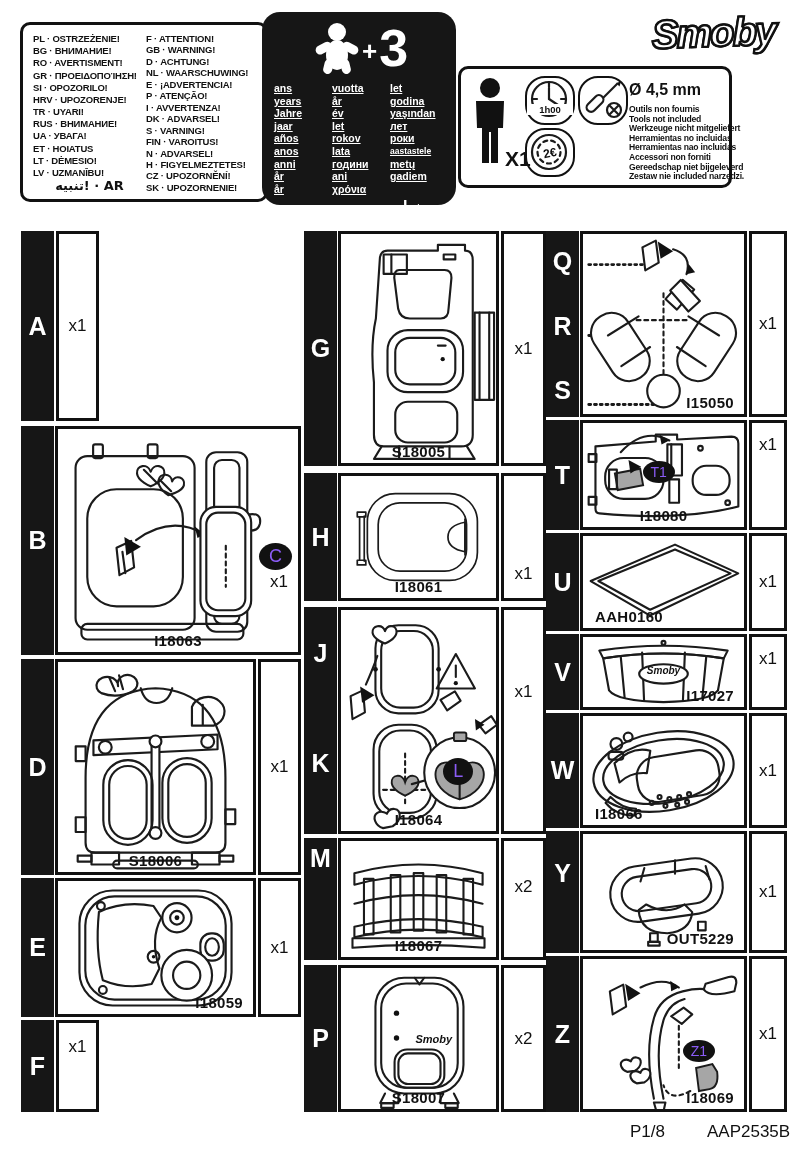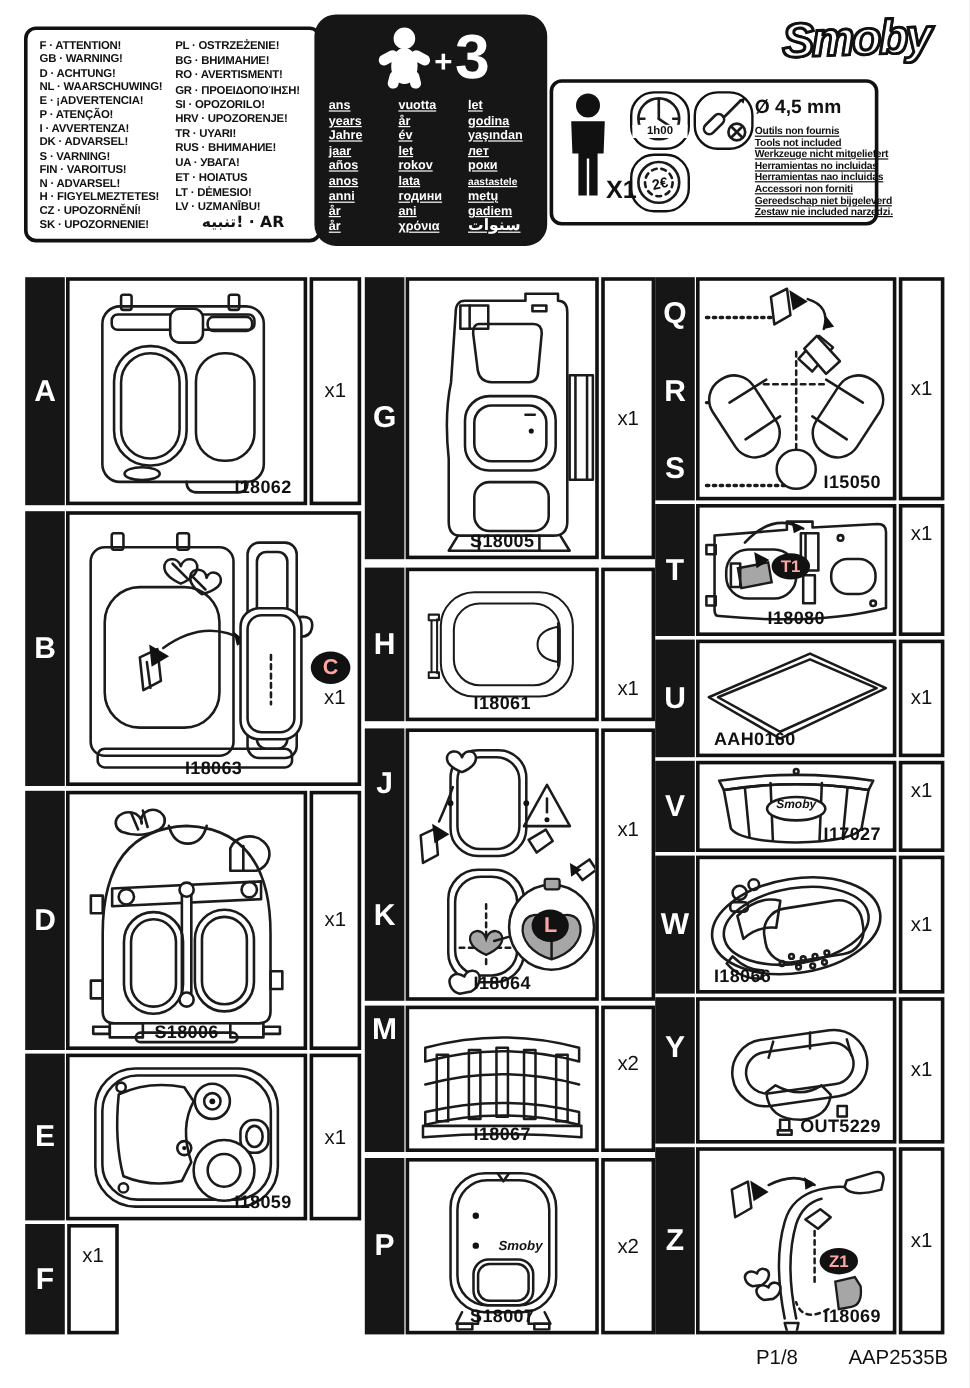--- a/index.html
+++ b/index.html
@@ -13,38 +13,38 @@
   .warn-ar{font-weight:bold;font-size:13px;text-align:center;font-family:"DejaVu Sans",sans-serif;}
   .age-box{position:absolute;left:262px;top:12px;width:194px;height:193px;background:#161616;
            border-radius:18px;color:#fff;box-sizing:border-box;padding:10px 8px 6px 12px;}
   .age-top{display:flex;align-items:center;justify-content:center;gap:2px;height:52px;}
   .age-plus{font-size:26px;font-weight:bold;margin-top:6px;}
   .age-num{font-size:52px;font-weight:bold;line-height:1;}
   .age-cols{display:flex;margin-top:8px;}
   .age-col{flex:1;display:flex;flex-direction:column;text-decoration:underline;}
   .age-word{font-weight:bold;font-size:10.5px;line-height:12.6px;white-space:nowrap;}
   .age-col3 .age-word:nth-child(6){font-size:8.5px;}
-  .age-col3 .age-word:last-child{font-size:13px;font-family:"DejaVu Sans",sans-serif;}
+  .age-col3 .age-word:last-child{font-size:13px;font-family:"DejaVu Sans",sans-serif;margin-top:17px;}
   .brand-logo{position:absolute;left:652px;top:10px;width:150px;height:58px;
               font-size:40px;font-weight:bold;font-style:italic;letter-spacing:-2px;color:#fff;
               -webkit-text-stroke:2.4px #111;text-shadow:1px 1px 0 #111,-1px -1px 0 #111,1px -1px 0 #111,-1px 1px 0 #111;
               transform:rotate(-2deg);}
   .tools-box{position:absolute;left:458px;top:66px;width:274px;height:122px;border:3px solid #111;
              border-radius:10px;box-sizing:border-box;}
   .tools-person{position:absolute;left:10px;top:8px;}
   .tools-x1{position:absolute;left:44px;top:78px;font-weight:bold;font-size:21px;}
   .sq{position:absolute;width:50px;height:49px;border:2.5px solid #111;border-radius:20px;box-sizing:border-box;}
   .sq-clock{left:64px;top:7px;}
   .sq-driver{left:117px;top:7px;}
   .sq-coin{left:64px;top:59px;}
   .sq-label{position:absolute;left:0;right:0;text-align:center;font-weight:bold;}
   .clock-label{top:26px;font-size:9.5px;background:#fff;}
   .coin-label{top:16px;font-size:12px;transform:rotate(-12deg);}
   .dia-label{position:absolute;left:168px;top:12px;font-weight:bold;font-size:16px;text-align:right;}
-  .tool-lines{position:absolute;left:168px;top:36px;text-decoration:underline;}
+  .tool-lines{position:absolute;left:168px;top:36px;}
   .tool-line{font-size:8.6px;line-height:9.6px;white-space:nowrap;font-weight:bold;letter-spacing:-0.2px;}
   
   .ptable{position:absolute;left:21px;top:228px;width:766px;height:884px;}
   .group{position:absolute;top:0;height:884px;}
   #g-left{left:0;width:280px;}
   #g-mid{left:283px;width:242px;}
   #g-right{left:525px;width:241px;}
   .prow{position:absolute;left:0;right:0;display:flex;}
   .lcell{width:33px;background:#161616;display:flex;flex-direction:column;align-items:center;
          justify-content:center;flex:none;}
@@ -60,68 +60,68 @@
   .pn-c{left:50%;transform:translateX(-50%);}
   .pn-r{right:10px;}
   .pn-l{left:12px;}
   .draw{position:absolute;inset:0;width:100%;height:100%;}
   .s{stroke:#1b1b1b;fill:none;stroke-width:2.2;stroke-linejoin:round;stroke-linecap:round;}
   .sf{stroke:#1b1b1b;fill:#fff;stroke-width:2.2;stroke-linejoin:round;}
   .blk{fill:#111;stroke:none;}
   .gry{fill:#a6a6a6;stroke:#1b1b1b;stroke-width:2;}
   .dsh{stroke-dasharray:4 4;}
   .dot{stroke-dasharray:2 4;stroke-width:3;}
-  .badge{position:absolute;background:#111;color:#fca5a5;border-radius:50%;font-weight:bold;
+  .badge{position:absolute;background:#111;color:#8b5cf6;border-radius:50%;font-weight:normal;
          font-size:18px;line-height:1;padding:4px 10px 5px;}
   .badge.small{font-size:14px;padding:4px 8px;}
   .bqty{position:absolute;font-size:17px;}
   .qtop{align-items:flex-start;padding-top:12px;}
   .qjk{align-items:flex-start;padding-top:72px;}
   .inner-brand{position:absolute;font-style:italic;font-weight:bold;color:#111;}
   .footer{position:absolute;top:1122px;left:630px;font-size:17px;display:flex;gap:42px;}
 </style>
 </head>
 <body>
 
 <div class="page">
 
   <div class="warn-box">
+    <div class="warn-col">
+      <div class="warn-col" style="flex:1">
+          <div class="warn-line">PL · OSTRZEŻENIE!</div>
+          <div class="warn-line">BG · ВНИМАНИЕ!</div>
+          <div class="warn-line">RO · AVERTISMENT!</div>
+          <div class="warn-line">GR · ΠΡΟΕΙΔΟΠΟΊΗΣΗ!</div>
+          <div class="warn-line">SI · OPOZORILO!</div>
+          <div class="warn-line">HRV · UPOZORENJE!</div>
+          <div class="warn-line">TR · UYARI!</div>
+          <div class="warn-line">RUS · ВНИМАНИЕ!</div>
+          <div class="warn-line">UA · УВАГА!</div>
+          <div class="warn-line">ET · HOIATUS</div>
+          <div class="warn-line">LT · DĖMESIO!</div>
+          <div class="warn-line">LV · UZMANĪBU!</div>
+        </div>
+      <div class="warn-ar">تنبيه!  · AR</div>
+    </div>
     <div class="warn-col">
         <div class="warn-line">F · ATTENTION!</div>
         <div class="warn-line">GB · WARNING!</div>
         <div class="warn-line">D · ACHTUNG!</div>
         <div class="warn-line">NL · WAARSCHUWING!</div>
         <div class="warn-line">E · ¡ADVERTENCIA!</div>
         <div class="warn-line">P · ATENÇÃO!</div>
         <div class="warn-line">I · AVVERTENZA!</div>
         <div class="warn-line">DK · ADVARSEL!</div>
         <div class="warn-line">S · VARNING!</div>
         <div class="warn-line">FIN · VAROITUS!</div>
         <div class="warn-line">N · ADVARSEL!</div>
         <div class="warn-line">H · FIGYELMEZTETES!</div>
         <div class="warn-line">CZ · UPOZORNĚNÍ!</div>
         <div class="warn-line">SK · UPOZORNENIE!</div>
       </div>
-    <div class="warn-col">
-      <div class="warn-col" style="flex:1">
-          <div class="warn-line">PL · OSTRZEŻENIE!</div>
-          <div class="warn-line">BG · ВНИМАНИЕ!</div>
-          <div class="warn-line">RO · AVERTISMENT!</div>
-          <div class="warn-line">GR · ΠΡΟΕΙΔΟΠΟΊΗΣΗ!</div>
-          <div class="warn-line">SI · OPOZORILO!</div>
-          <div class="warn-line">HRV · UPOZORENJE!</div>
-          <div class="warn-line">TR · UYARI!</div>
-          <div class="warn-line">RUS · ВНИМАНИЕ!</div>
-          <div class="warn-line">UA · УВАГА!</div>
-          <div class="warn-line">ET · HOIATUS</div>
-          <div class="warn-line">LT · DĖMESIO!</div>
-          <div class="warn-line">LV · UZMANĪBU!</div>
-        </div>
-      <div class="warn-ar">تنبيه!  · AR</div>
-    </div>
   </div>
 
   <div class="age-box">
     <div class="age-top">
       <svg width="46" height="52" viewBox="0 0 46 52">
         <g fill="#fff">
           <circle cx="23" cy="10" r="9"></circle>
           <ellipse cx="23" cy="33" rx="11" ry="15"></ellipse>
           <rect x="1" y="22" width="17" height="9" rx="4.5" transform="rotate(-28 9 26)"></rect>
           <rect x="28" y="22" width="17" height="9" rx="4.5" transform="rotate(28 37 26)"></rect>
@@ -220,36 +220,20 @@
       </div>
   </div>
 
   <div class="ptable">
 
     <div class="group" id="g-left">
 
       <div class="prow" style="top:3px;height:190px;">
         <div class="lcell">
           <span class="plet">A</span>
-        </div>
-        <div class="dcell">
-          <svg class="draw" viewBox="0 0 200 185">
-            <rect x="44" y="10" width="9" height="13" rx="2" class="s"></rect>
-            <rect x="136" y="10" width="9" height="13" rx="2" class="s"></rect>
-            <rect x="28" y="20" width="138" height="150" rx="15" class="s"></rect>
-            <rect x="36" y="27" width="122" height="13" rx="5" class="s"></rect>
-            <rect x="86" y="22" width="28" height="29" rx="8" class="sf"></rect>
-            <rect x="118" y="29" width="38" height="12" rx="5" class="s"></rect>
-            <rect x="38" y="54" width="62" height="102" rx="30" class="s"></rect>
-            <rect x="44" y="60" width="50" height="90" rx="25" class="s"></rect>
-            <rect x="108" y="60" width="50" height="92" rx="24" class="s"></rect>
-            <ellipse cx="62" cy="163" rx="15" ry="5.5" class="s"></ellipse>
-            <path class="s" d="M100,170 q0,9 10,9 l34,0 q8,0 8,-8"></path>
-          </svg>
-          <span class="pnum pn-r">I18062</span>
         </div>
         <div class="qcell">
           <span class="qty">x1</span>
         </div>
       </div>
 
       <div class="prow" style="top:198px;height:229px;">
         <div class="lcell">
           <span class="plet">B</span>
         </div>

